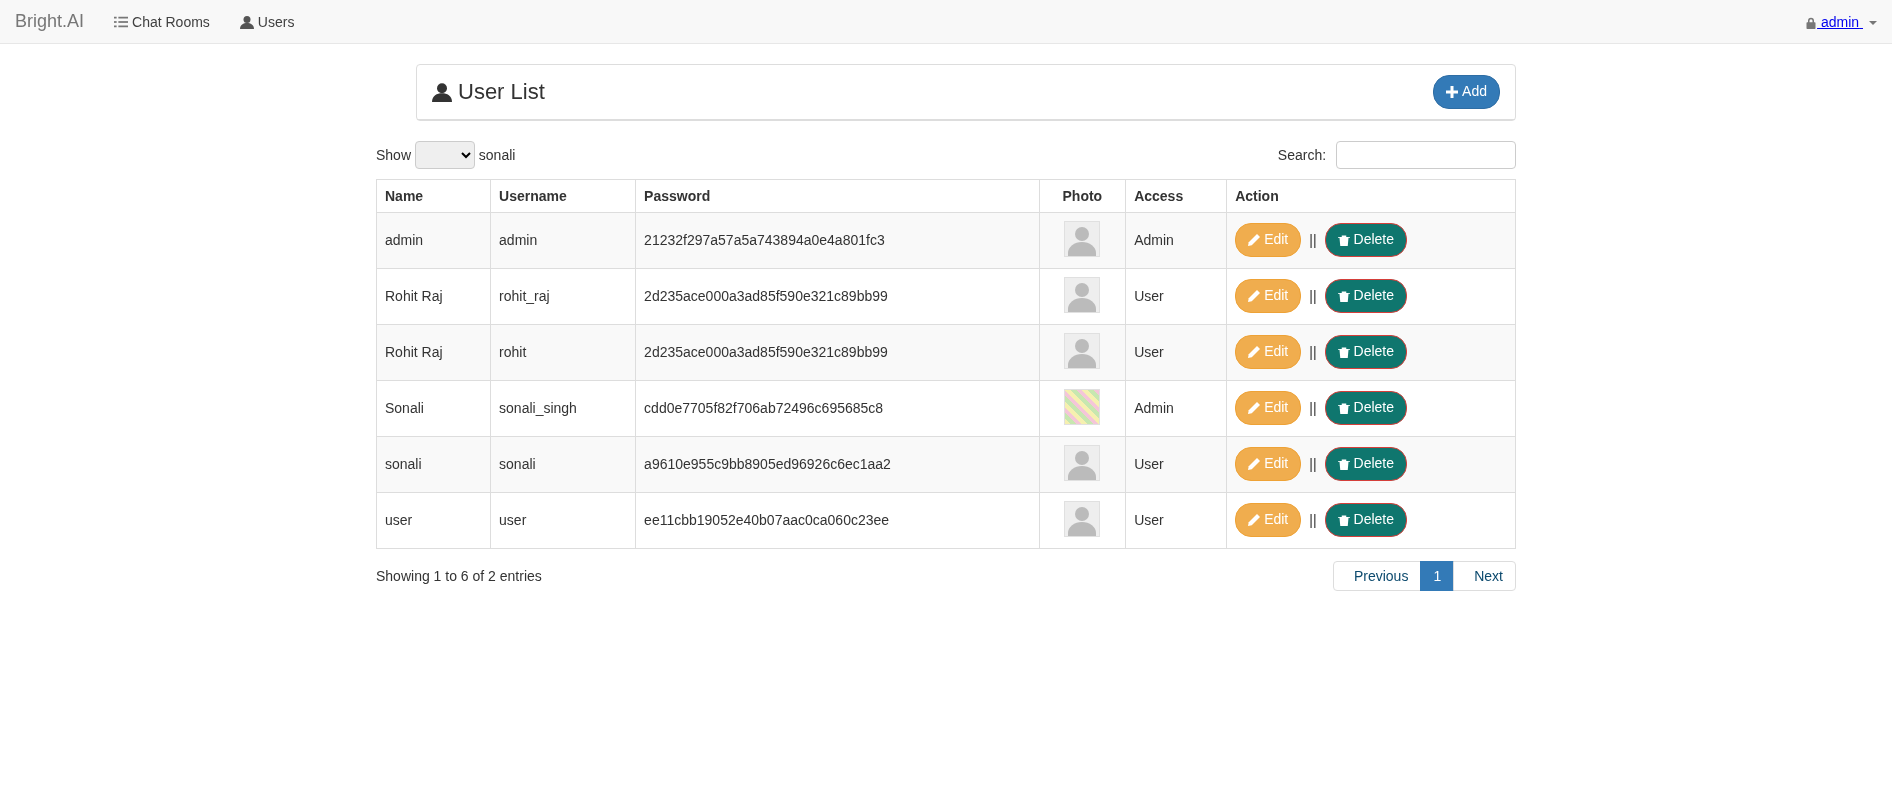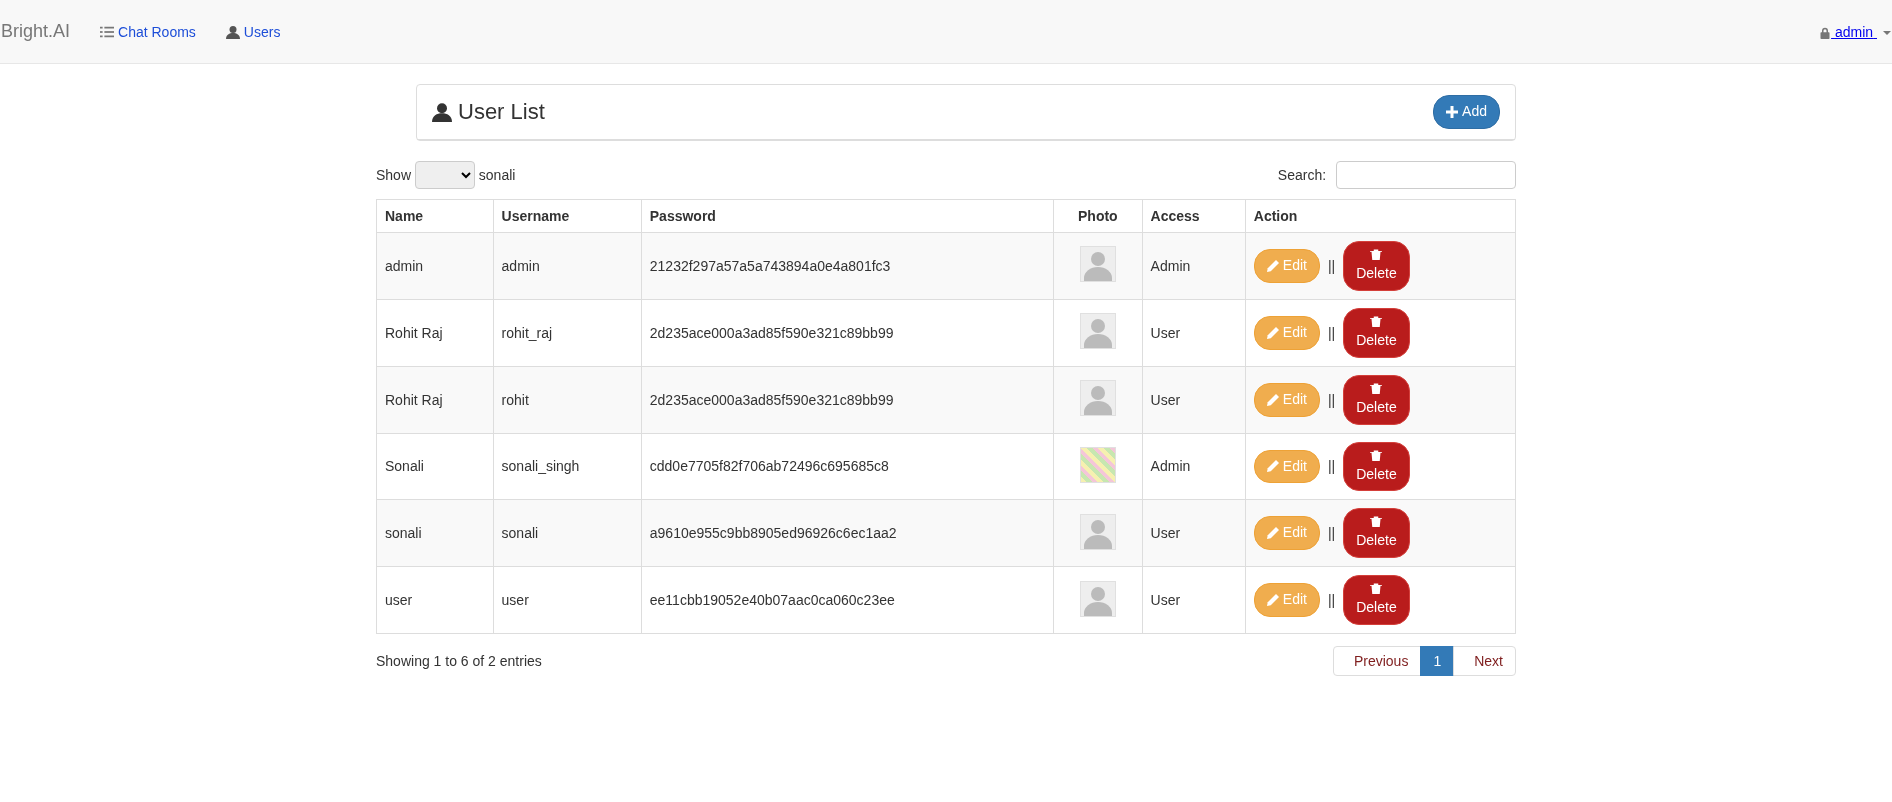--- a/index.html
+++ b/index.html
@@ -1,33 +1,33 @@
 <!DOCTYPE html>
 <html><head>
 <meta charset="utf-8">
 <style>
 * { box-sizing: border-box; margin: 0; padding: 0; }
 body { font-family: "Helvetica Neue", Helvetica, Arial, sans-serif; font-size: 14px; color: #333; background: #fff; }
 
-.navbar { background: #f8f8f8; border-bottom: 1px solid #e7e7e7; height: 64px; display: flex; align-items: center; padding: 0 1px; }
+.navbar { background: #f8f8f8; border-bottom: 1px solid #e7e7e7; height: 44px; display: flex; align-items: center; padding: 0 15px; }
 .navbar-brand { color: #777; font-size: 18px; padding: 0 15px 0 0; text-decoration: none; }
 .navbar-nav { display: flex; list-style: none; }
-.navbar-nav li a { color: #1d4ed8; padding: 15px; text-decoration: none; display: flex; align-items: center; gap: 4px; }
+.navbar-nav li a { color: #404040; padding: 15px; text-decoration: none; display: flex; align-items: center; gap: 4px; }
 .navbar-right { margin-left: auto; display: flex; list-style: none; }
 
 .container { max-width: 1170px; margin: 0 auto; padding: 20px 15px; }
 
 .panel { border: 1px solid #ddd; border-radius: 4px; margin-bottom: 20px; margin-left: 40px; }
 .panel-heading { padding: 10px 15px; border-bottom: 1px solid #ddd; display: flex; justify-content: space-between; align-items: center; }
 .panel-title { font-size: 22px; font-weight: 500; color: #333; display: flex; align-items: center; gap: 6px; }
 
 .btn { display: inline-flex; align-items: center; gap: 4px; padding: 6px 12px; font-size: 14px; border-radius: 16px; border: 1px solid transparent; cursor: pointer; text-decoration: none; color: #fff; line-height: 1.42; }
 .btn-primary { background: #337ab7; border-color: #2e6da4; }
 .btn-warning { background: #f0ad4e; border-color: #eea236; }
-.btn-danger { background: #b91c1c; border-color: #d43f3a; flex-direction: column; }
+.btn-danger { background: #0f766e; border-color: #d43f3a; }
 
 .dt-controls { display: flex; justify-content: space-between; align-items: center; margin-bottom: 10px; color: #333; }
 .dt-controls select { height: 28px; border: 1px solid #ccc; border-radius: 4px; padding: 2px 4px; width: 60px; }
 .dt-controls input { height: 28px; border: 1px solid #ccc; border-radius: 4px; padding: 4px 8px; width: 180px; margin-left: 6px; }
 
 table.dt { width: 100%; border-collapse: collapse; border: 1px solid #ddd; }
 table.dt th, table.dt td { padding: 8px; border: 1px solid #ddd; text-align: left; vertical-align: middle; }
 table.dt th { background: #fff; font-weight: 700; }
 table.dt tbody tr:nth-child(odd) { background: #f9f9f9; }
 table.dt th.center, table.dt td.center { text-align: center; }
@@ -40,21 +40,21 @@
 
 .action-cell { display: flex; align-items: center; gap: 8px; }
 .sep { color: #333; }
 
 .dt-footer { display: flex; justify-content: space-between; align-items: center; margin-top: 12px; color: #333; }
 .pagination { display: flex; list-style: none; border-radius: 4px; }
 .pagination li a { display: block; padding: 6px 12px; border: 1px solid #ddd; color: #337ab7; text-decoration: none; margin-left: -1px; }
 .pagination li:first-child a { border-radius: 4px 0 0 4px; }
 .pagination li:last-child a { border-radius: 0 4px 4px 0; }
 .pagination li.active a { background: #337ab7; color: #fff; border-color: #337ab7; }
-.pagination li.disabled a { color: #7f1d1d; cursor: not-allowed; padding-left: 20px; }
+.pagination li.disabled a { color: #0c4a6e; cursor: not-allowed; padding-left: 20px; }
 
 svg { display: inline-block; vertical-align: middle; }
 .caret { display:inline-block; width:0; height:0; margin-left:6px; vertical-align:middle; border-top:4px dashed #777; border-right:4px solid transparent; border-left:4px solid transparent;}
 </style>
 </head>
 <body>
 
 <nav class="navbar">
   <a href="#" class="navbar-brand">Bright.AI</a>
   <ul class="navbar-nav">

